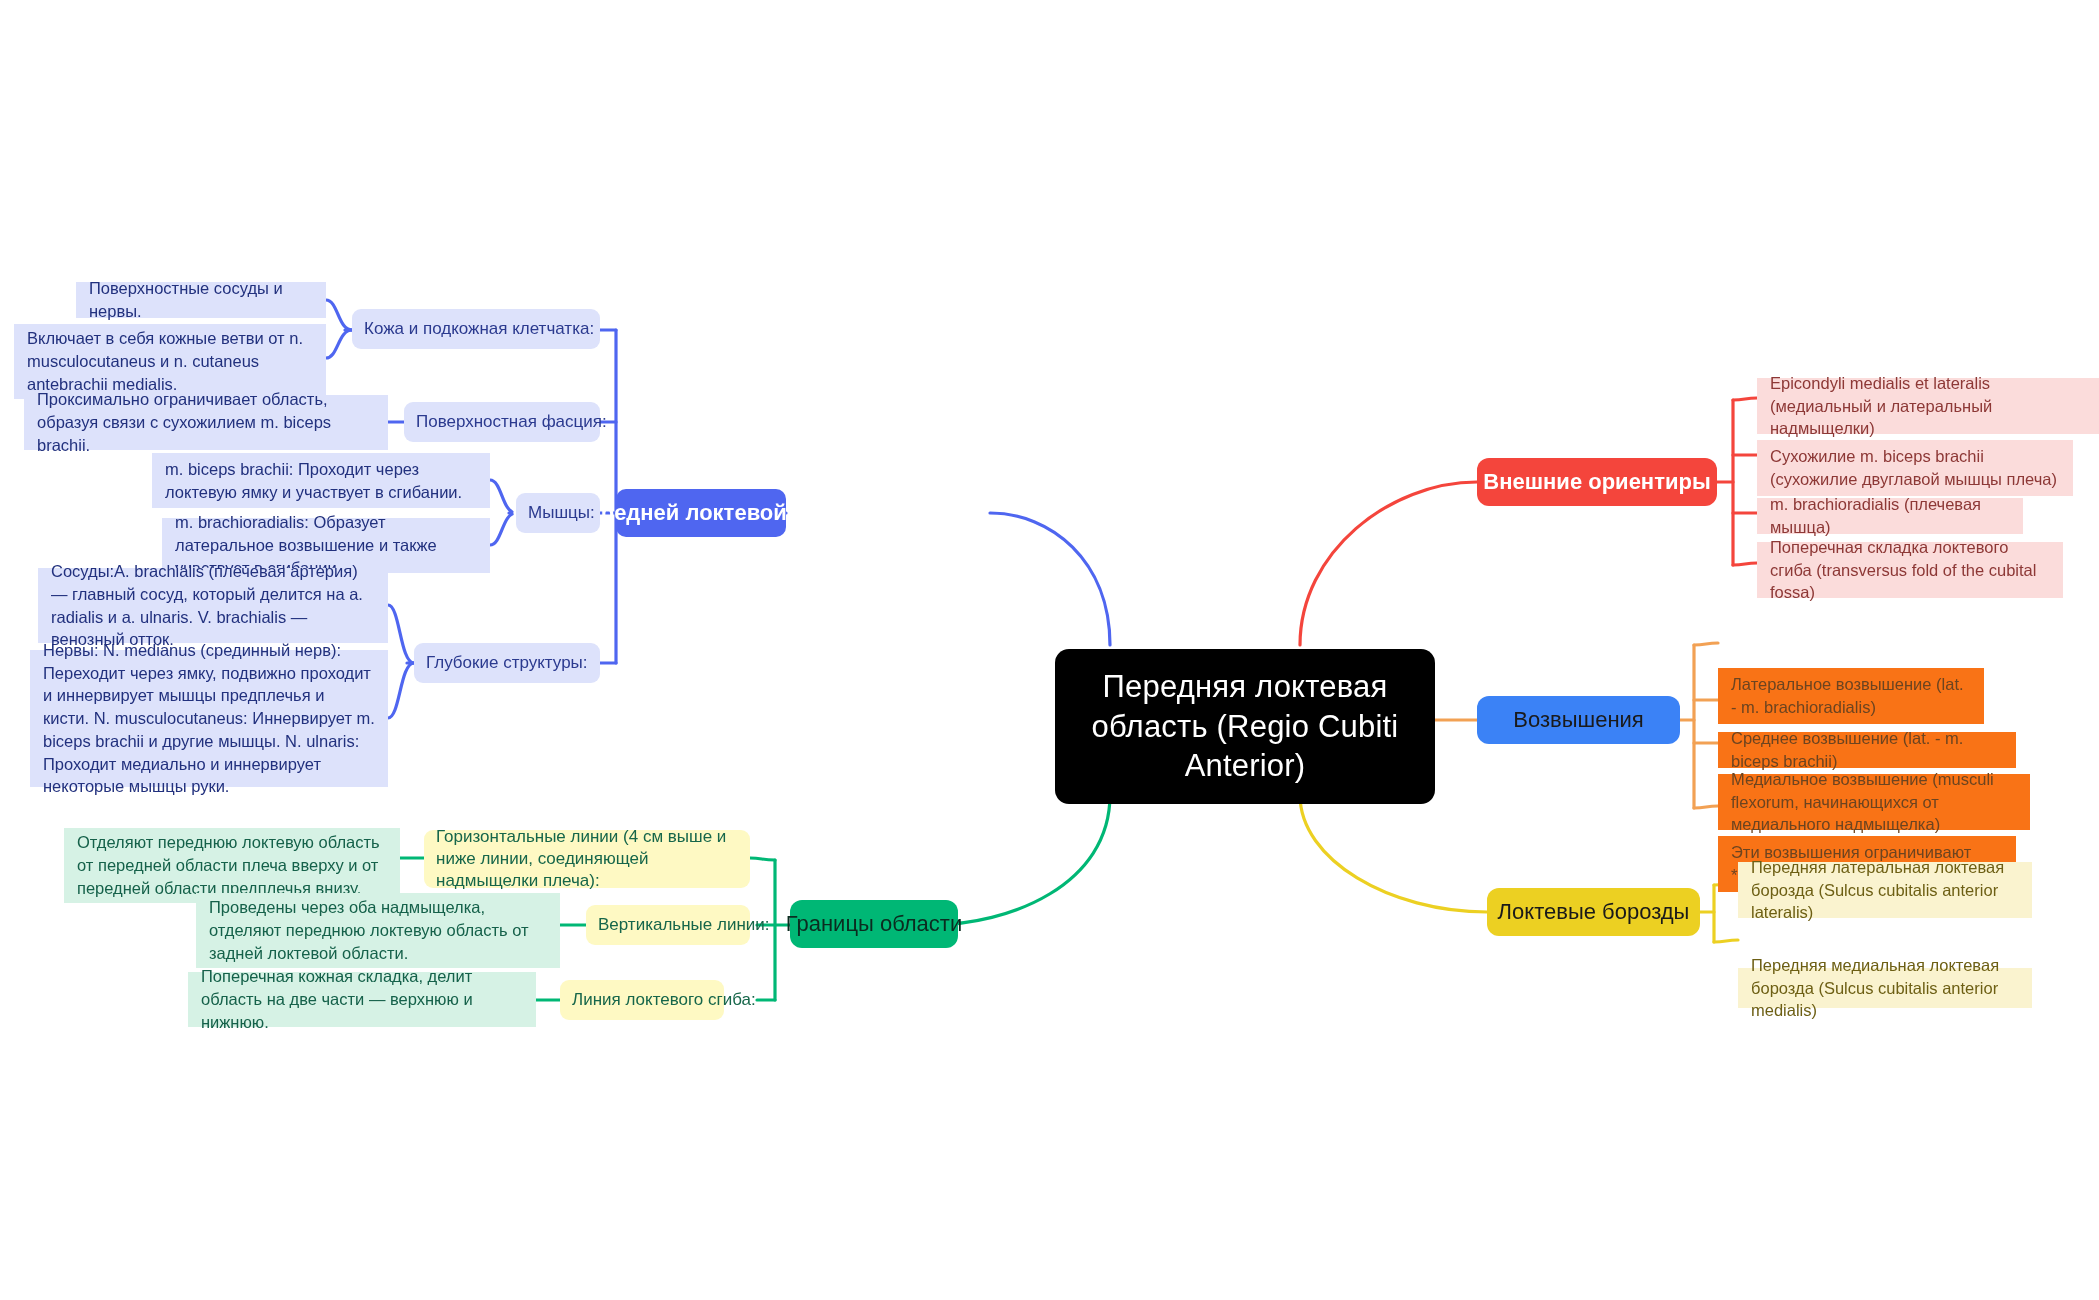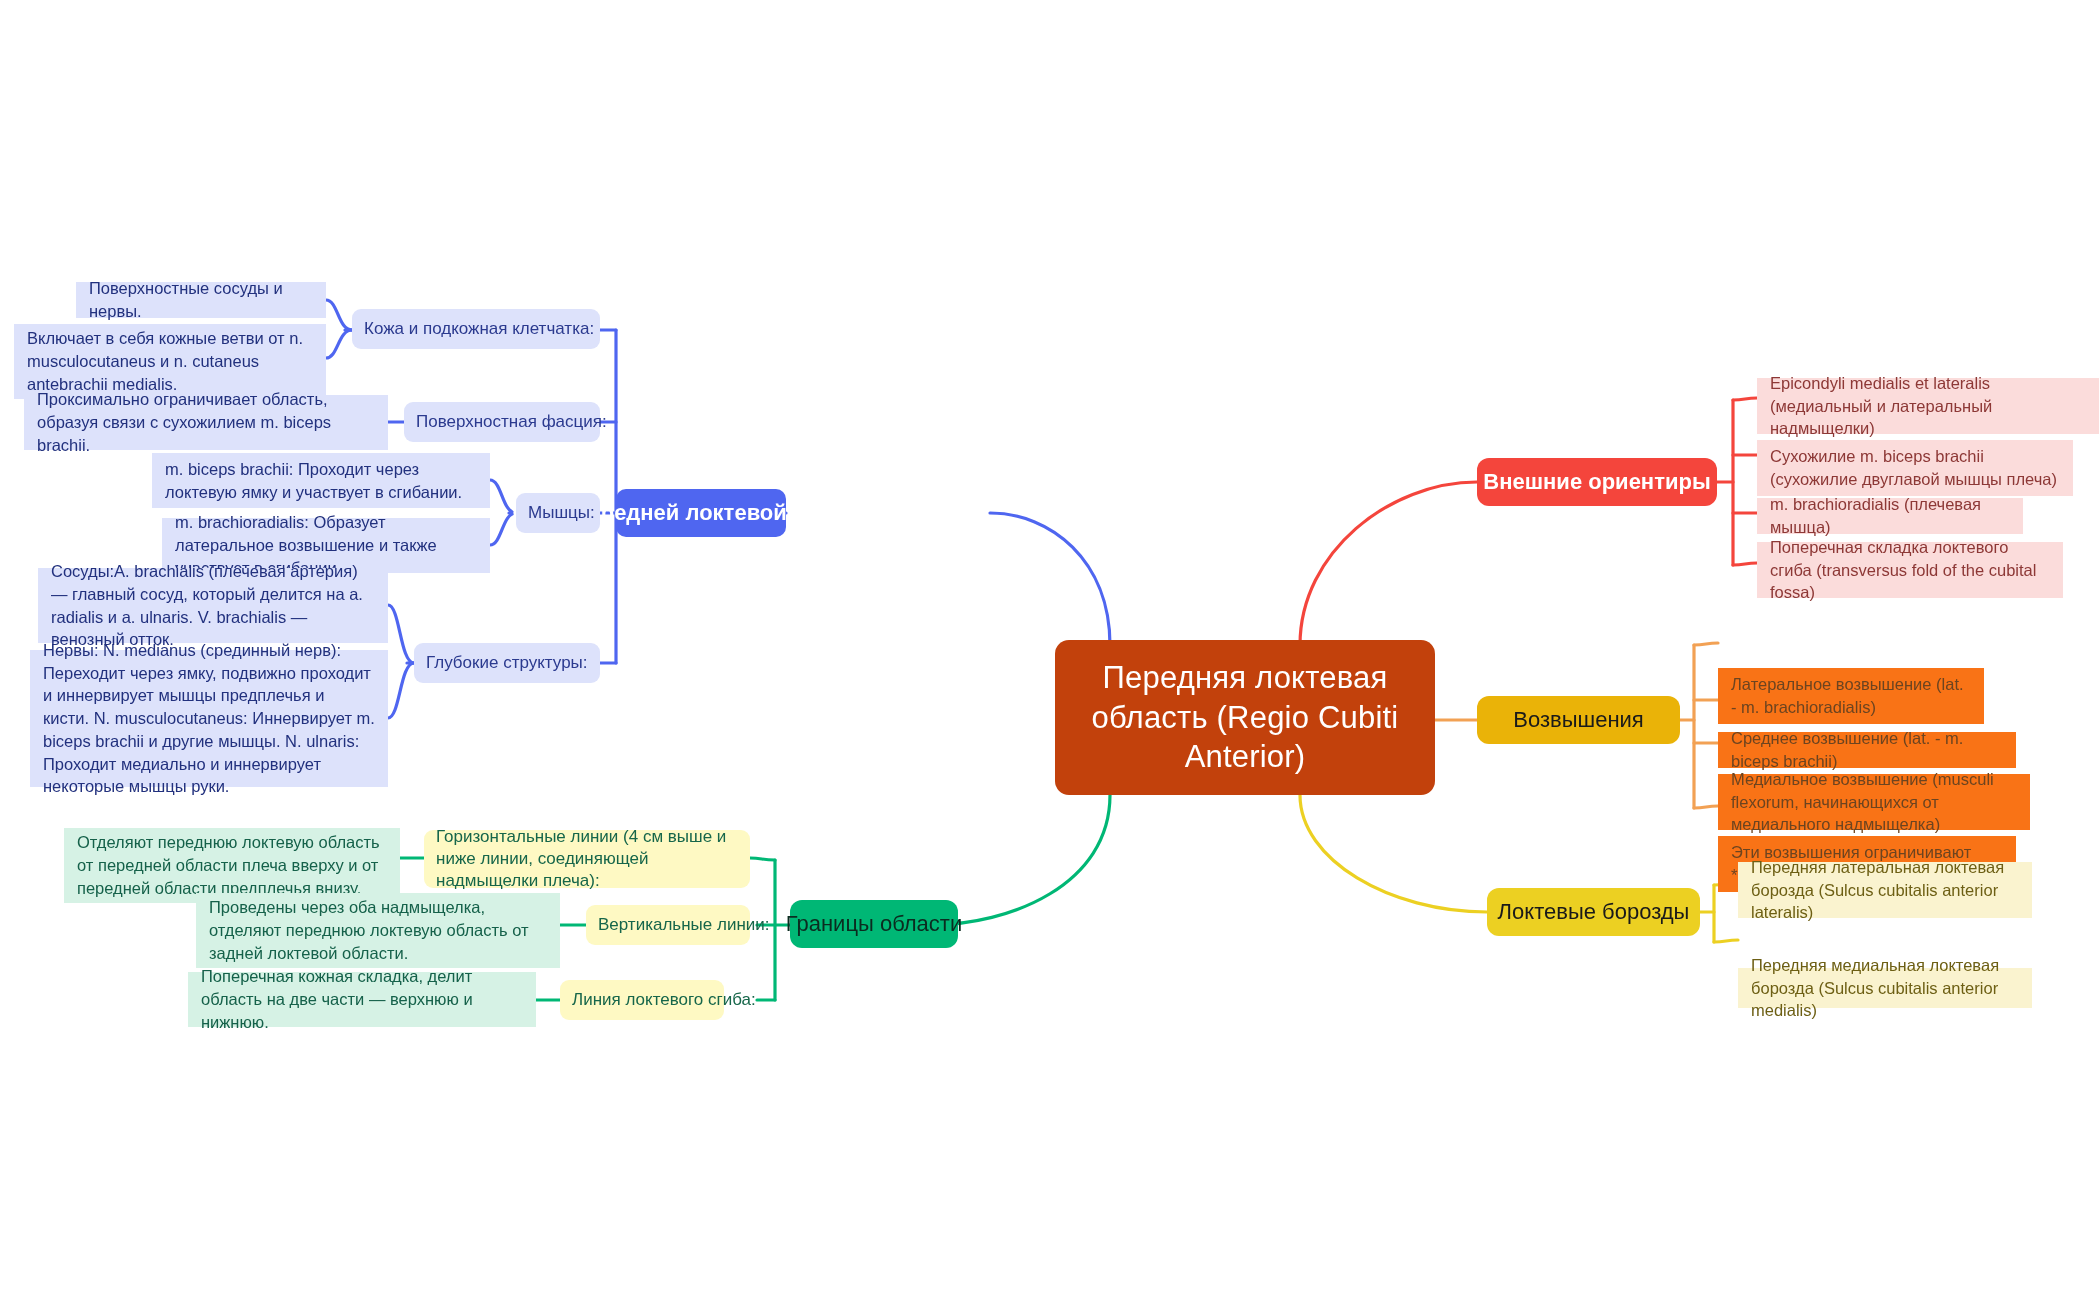--- a/index.html
+++ b/index.html
@@ -8,35 +8,36 @@
     font-family:"Liberation Sans","DejaVu Sans",sans-serif;
     -webkit-font-smoothing:antialiased;
   }
   #canvas{position:absolute;inset:0;}
   svg.links{position:absolute;left:0;top:0;width:2099px;height:1300px;pointer-events:none;}
 
   .node{position:absolute;box-sizing:border-box;}
 
   
   .root{
-    background:#c2410c;color:#ffffff;border-radius:14px;
+    background:#000000;color:#ffffff;border-radius:14px;
     display:flex;align-items:center;justify-content:center;text-align:center;
     font-size:31px;line-height:1.28;font-weight:400;letter-spacing:.2px;
     padding:16px 26px;
+    margin-top:9px;
   }
 
   
   .pill{
     border-radius:12px;display:flex;align-items:center;justify-content:center;
     font-size:22px;line-height:1.2;padding:10px 20px;text-align:center;white-space:nowrap;
   }
   .pill.blue  {background:#4f66f0;color:#ffffff;font-weight:600;border-radius:10px;}
   .pill.green {background:#00b775;color:#0b2c20;}
   .pill.red   {background:#f4453c;color:#ffffff;font-weight:600;}
-  .pill.orange{background:#eab308;color:#1a1a1a;}
+  .pill.orange{background:#3b82f6;color:#1a1a1a;}
   .pill.yellow{background:#ecd022;color:#1a1a1a;}
 
   
   .chip{
     border-radius:9px;font-size:17px;line-height:1.3;padding:7px 12px;
     display:flex;align-items:center;white-space:nowrap;
   }
   .chip.blue  {background:#dde2fb;color:#2b3a8f;}
   .chip.green {background:#fef9c3;color:#16664a;}
 

